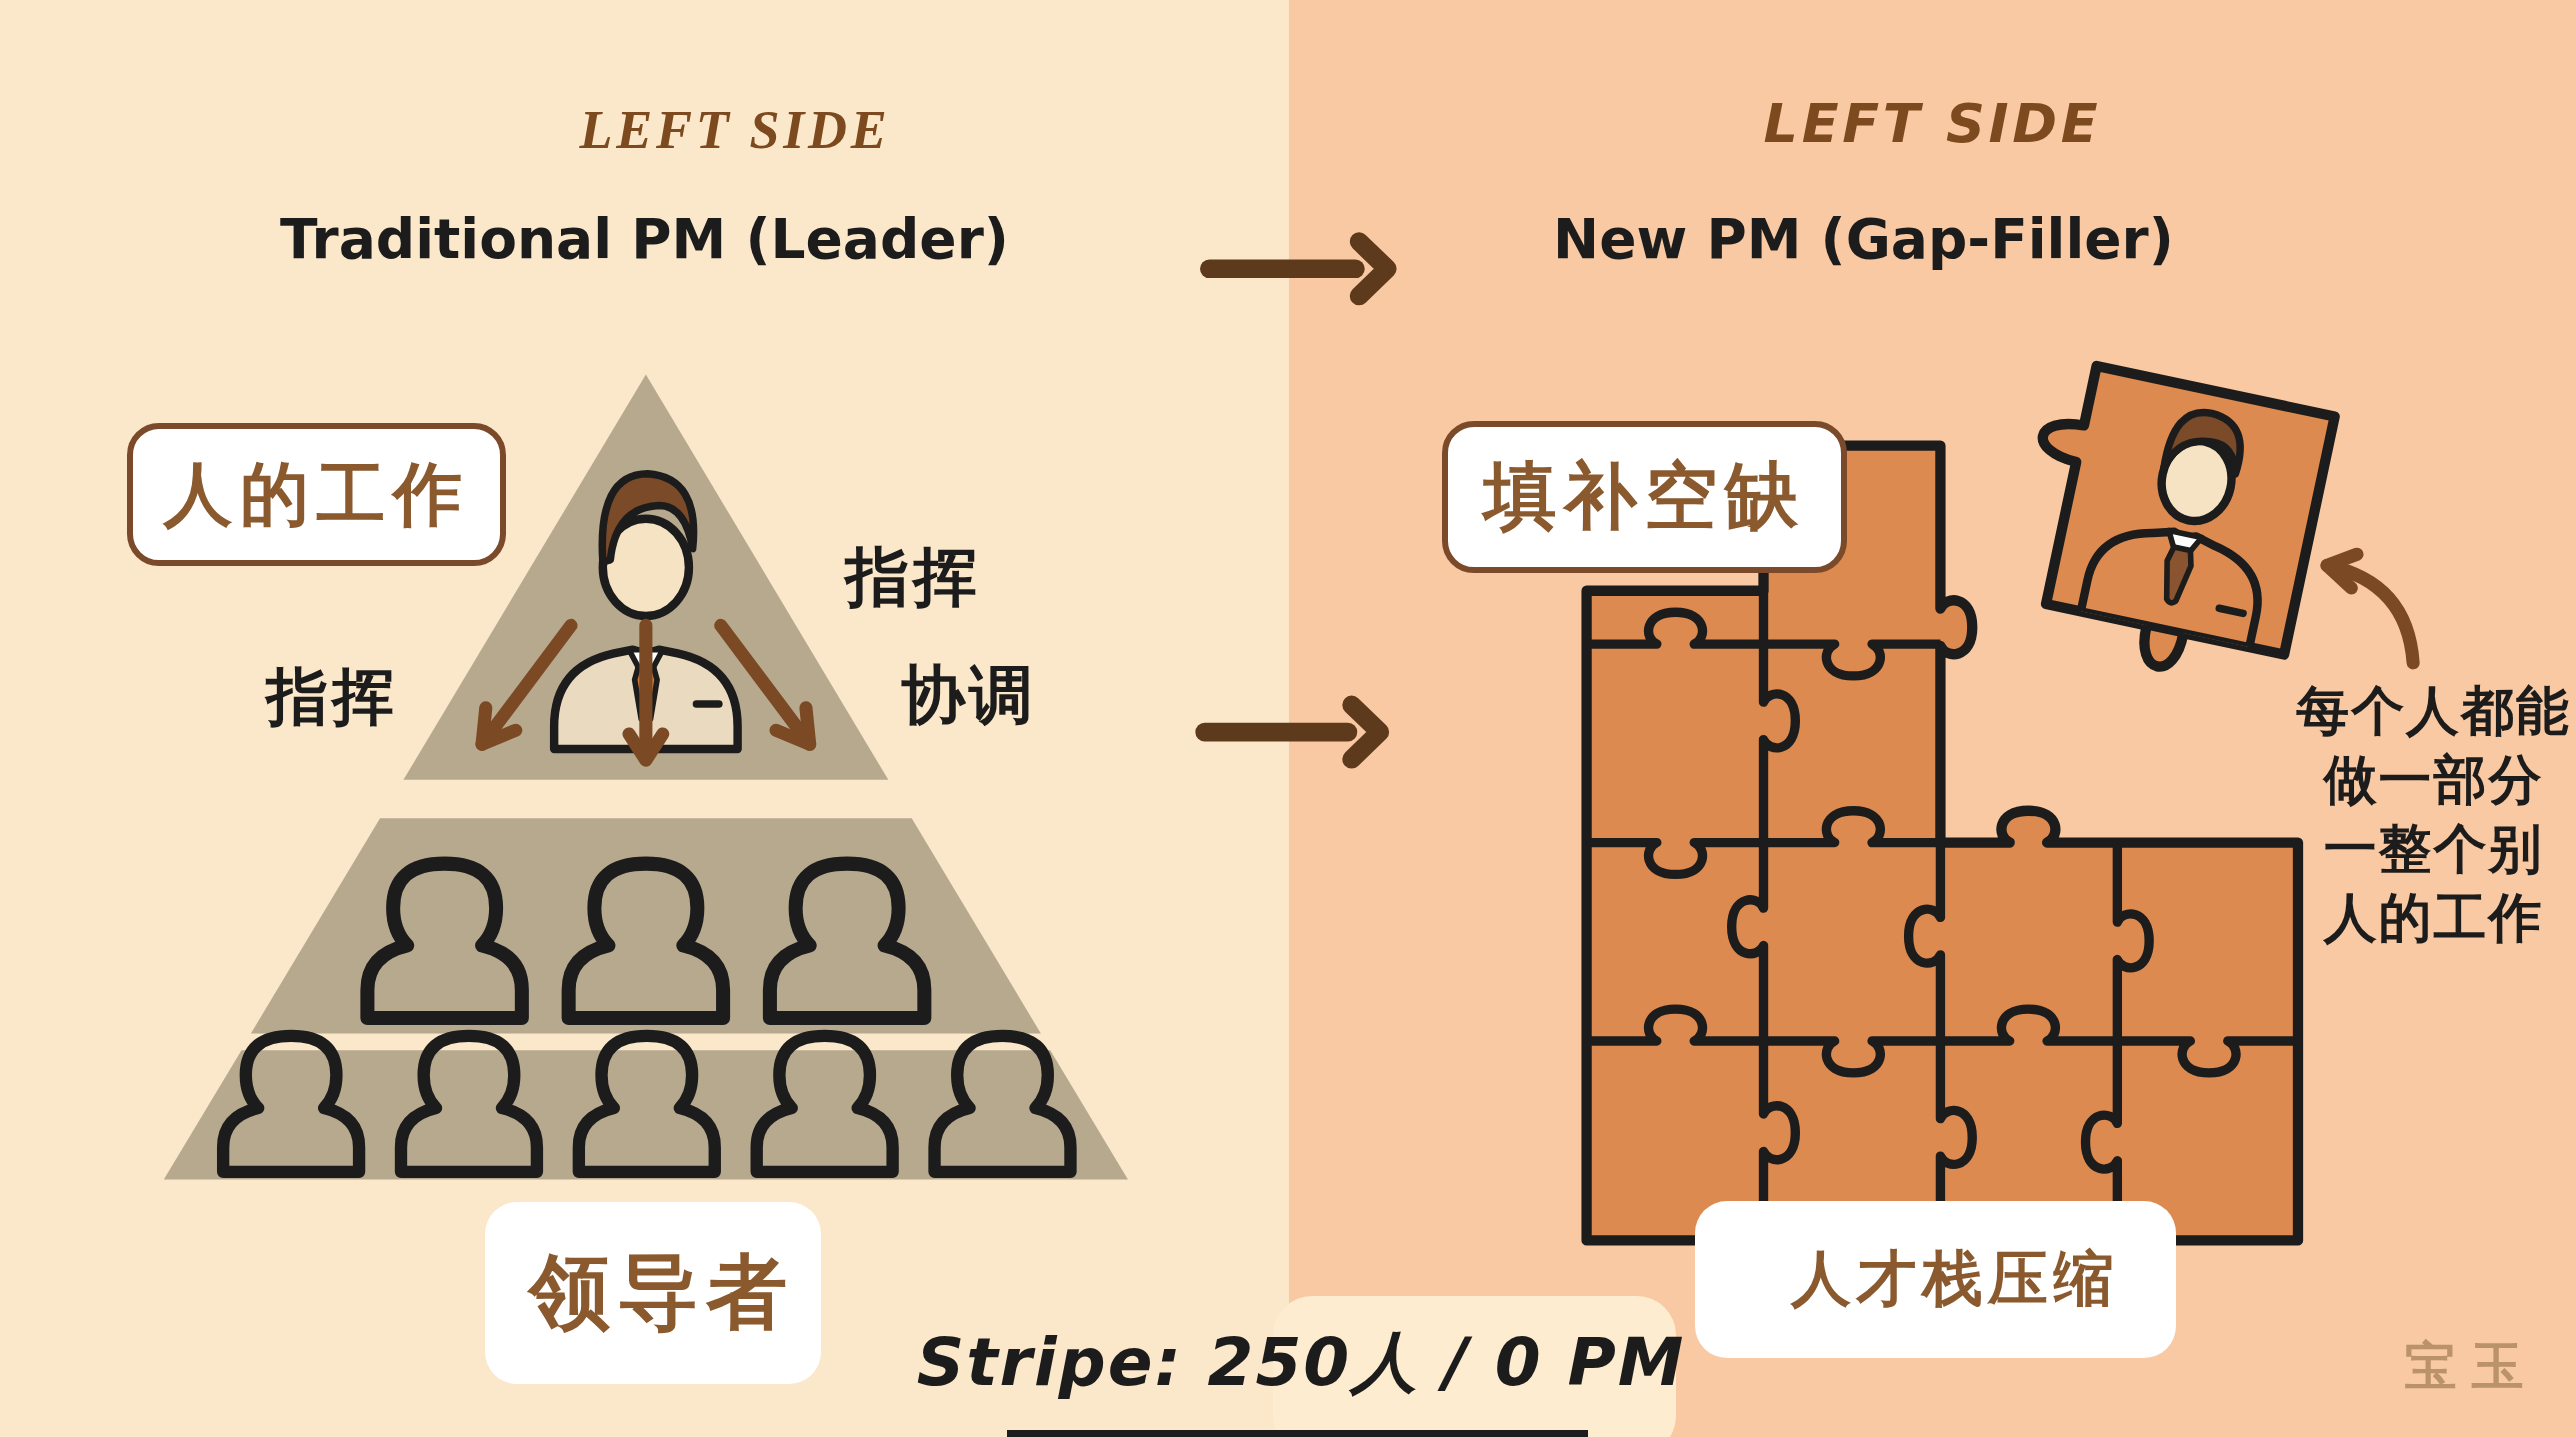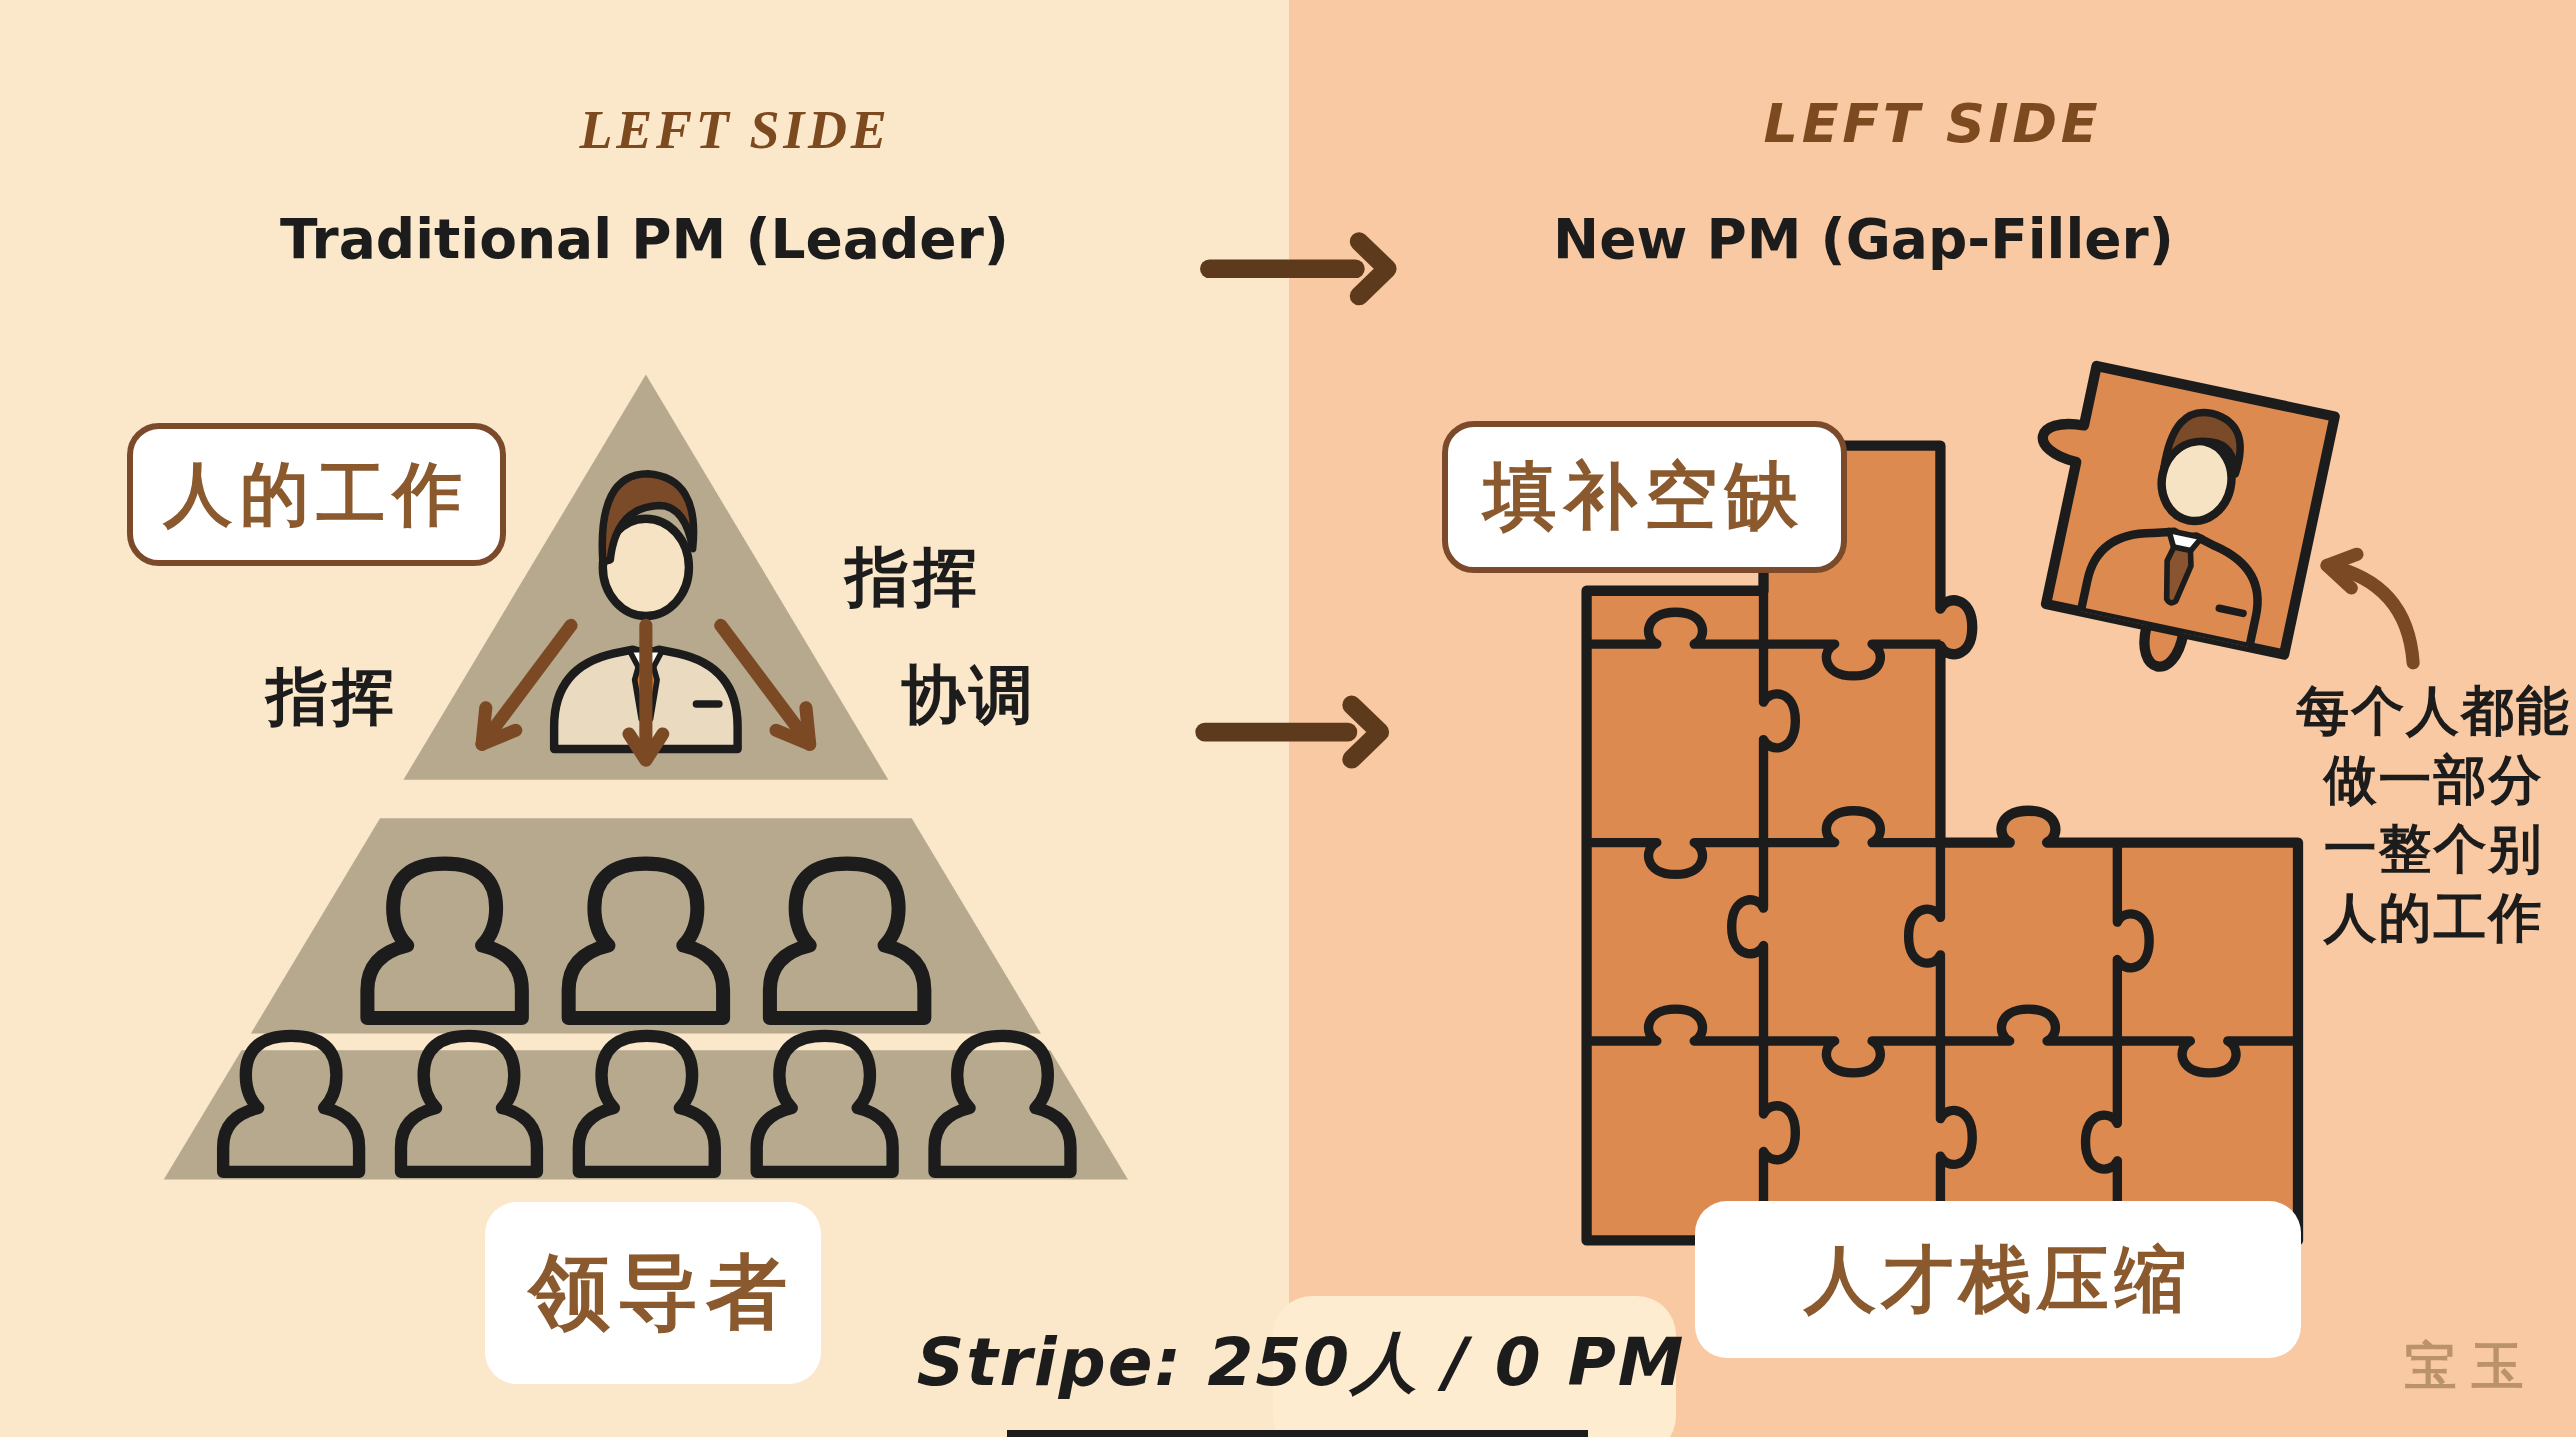--- a/index.html
+++ b/index.html
@@ -147,21 +147,21 @@
 
   <div class="badge bordered" style="left:1442px;top:421px;width:393px;height:140px;font-size:73px;">填补空缺</div>
 
   <div style="position:absolute;left:2265px;top:676px;width:337px;">
     <div class="note-line" style="text-align:center;">每个人都能</div>
     <div class="note-line" style="text-align:center;">做一部分</div>
     <div class="note-line" style="text-align:center;">一整个别</div>
     <div class="note-line" style="text-align:center;">人的工作</div>
   </div>
 
-  <div class="badge" style="left:1695px;top:1201px;width:606px;height:157px;font-size:72px;letter-spacing:5.6px;">人才栈压缩</div>
+  <div class="badge" style="left:1695px;top:1201px;width:442px;height:157px;font-size:60px;letter-spacing:5.6px;padding-left:39px;">人才栈压缩</div>
 
   <div class="caption-pill" style="left:1273px;top:1296px;width:403px;height:159px;"></div>
   <div class="txt caption" style="left:889px;top:1318px;width:824px;height:90px;">Stripe: 250人 / 0 PM</div>
 
   <div class="txt watermark" style="left:2378px;top:1329px;width:187px;height:75px;">宝玉</div>
 
   <div class="cutoff-bar" style="left:1007px;top:1430px;width:581px;height:7.5px;"></div>
 
 </div>
 

